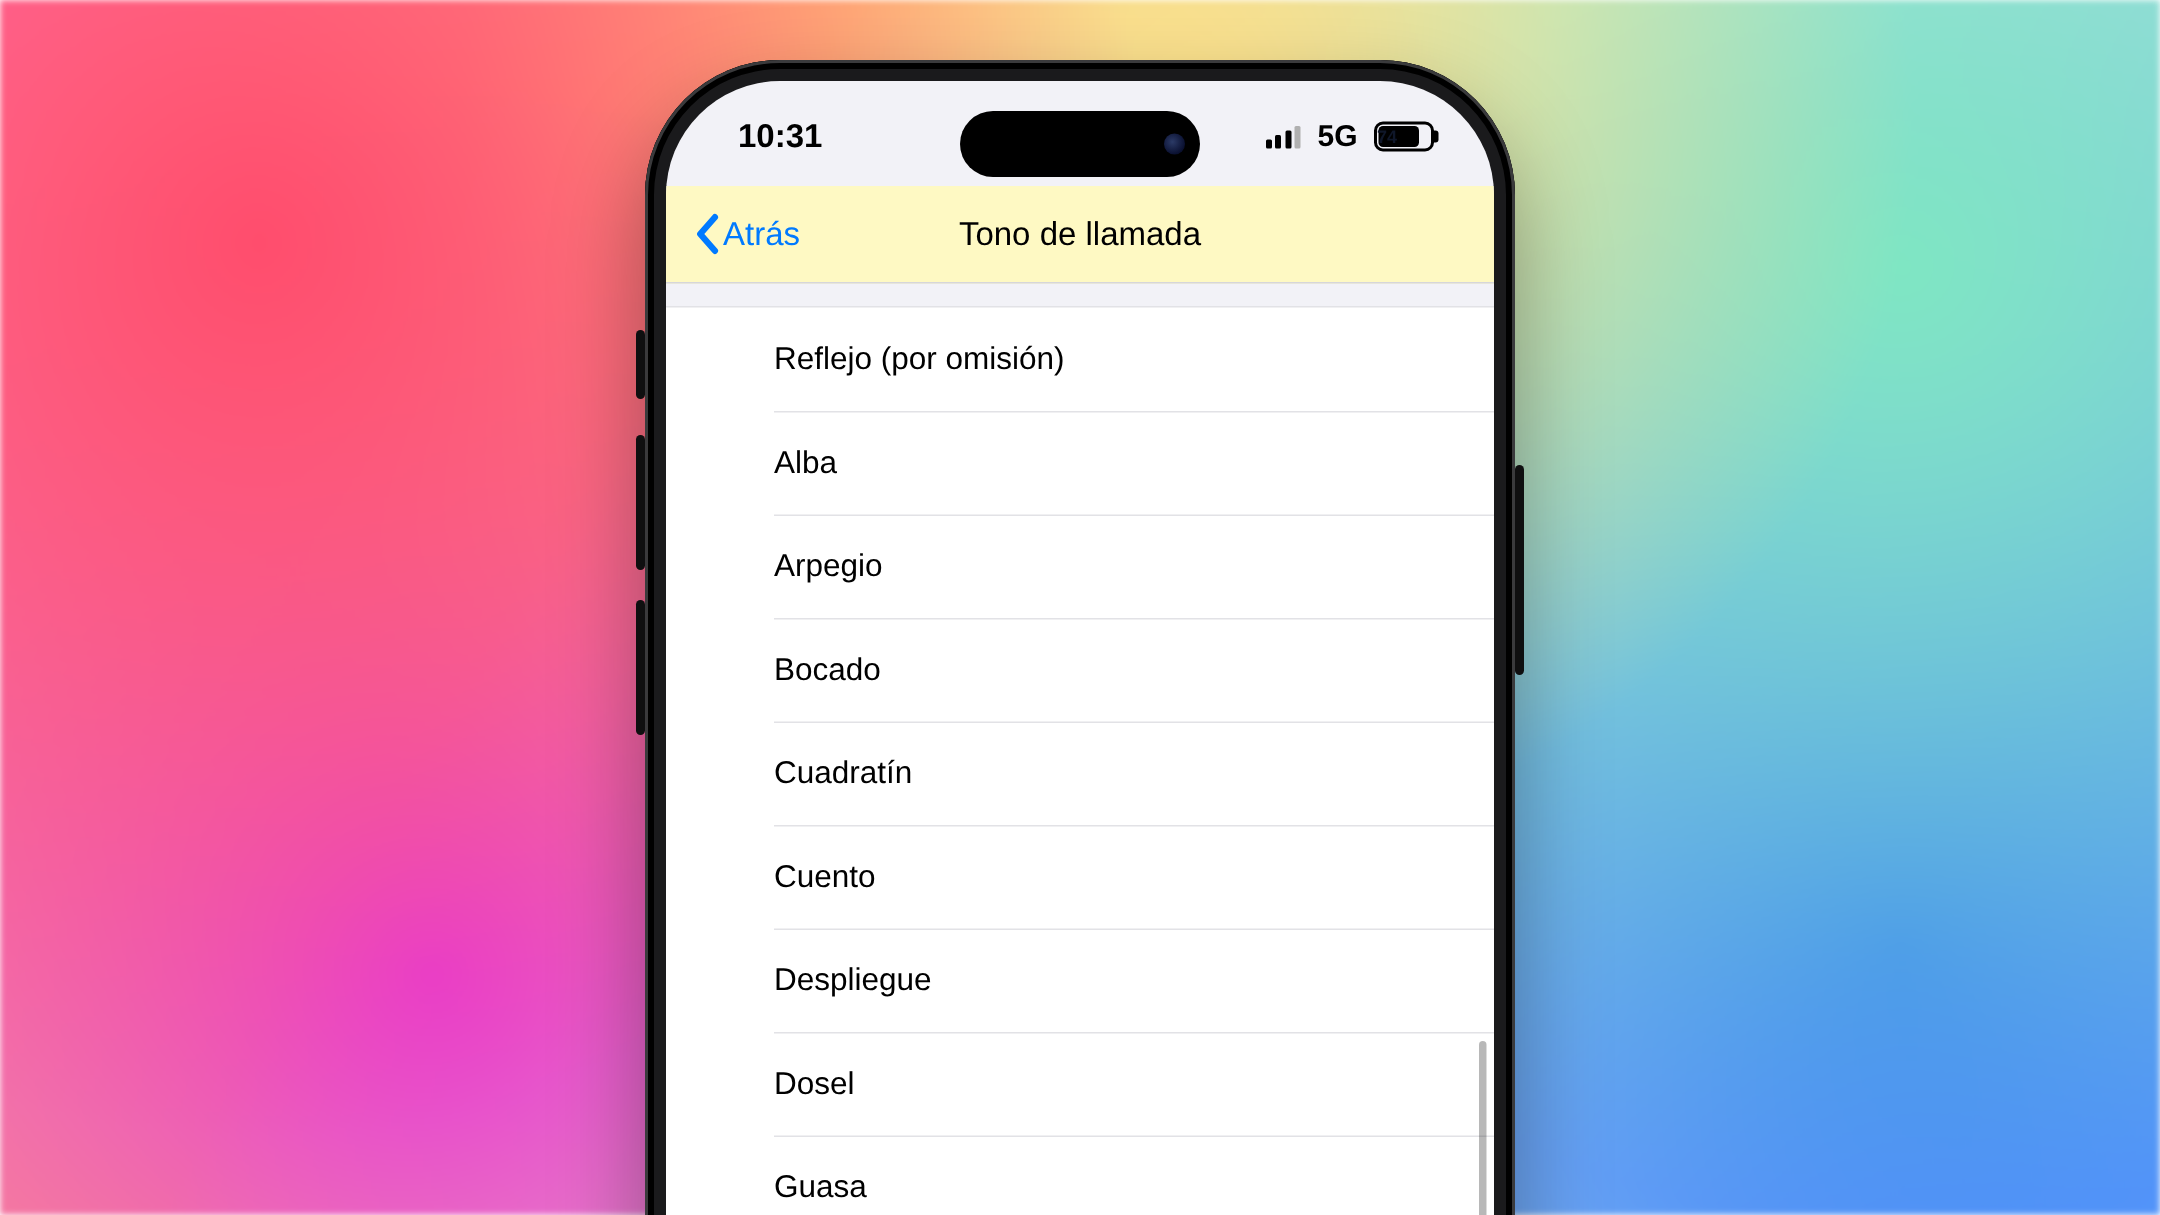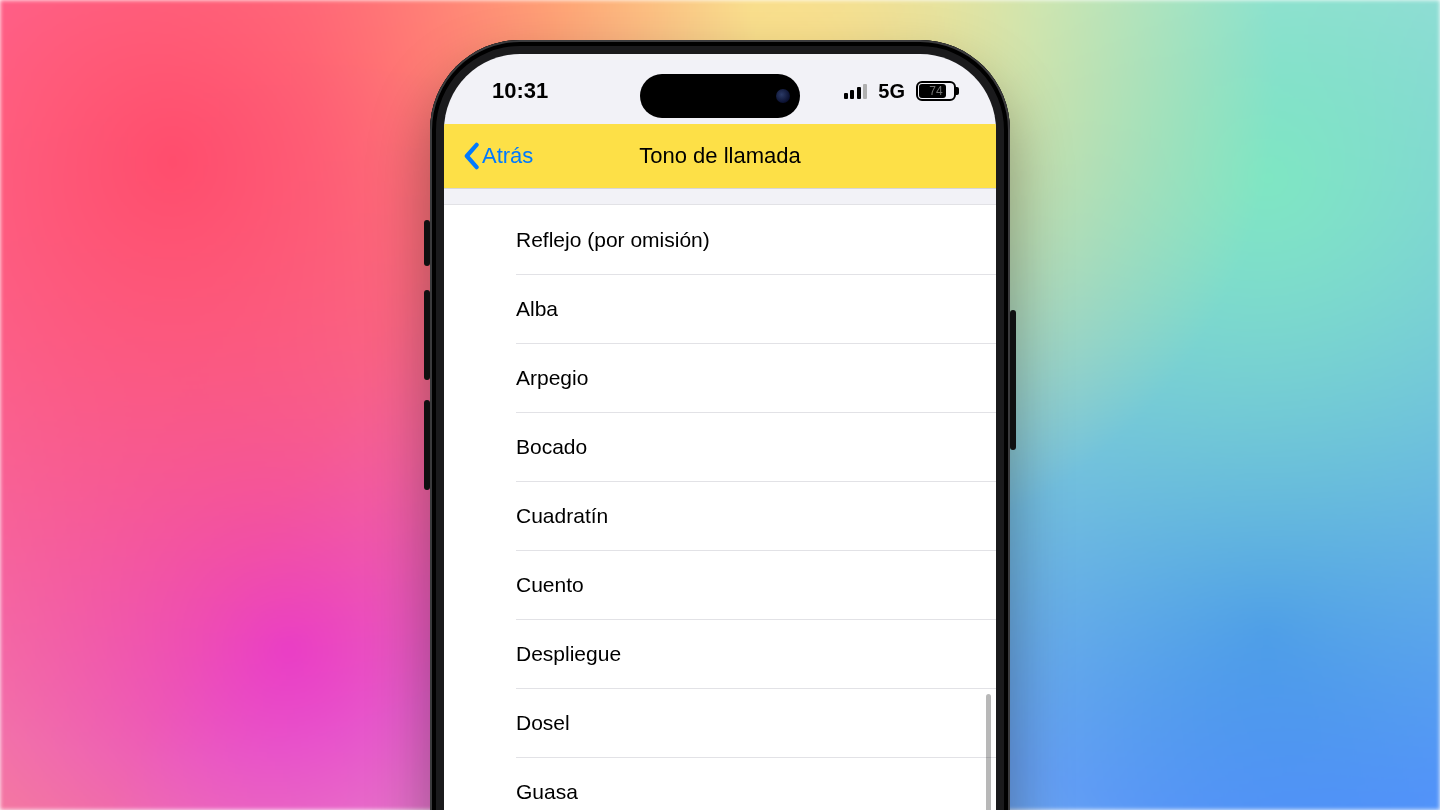--- a/index.html
+++ b/index.html
@@ -158,34 +158,34 @@
   .battery .fill{
     position:absolute;
     left:1px; top:1px; bottom:1px;
     width:74%;
     background:#000;
     border-radius:3px;
   }
   .battery .pct{
     position:relative;
     width:100%;
-    text-align:center;
+    text-align:left;
     font-size:12px;
-    font-weight:400;
-    color:#737373;
+    font-weight:700;
+    color:#0f172a;
     mix-blend-mode:difference;
   }
 
   
   .navbar {
     position: absolute;
     top: 70px;
     left: 0; right: 0;
     height: 64px;
-    background: #fde047;
+    background: #fef9c3;
     border-bottom: 1px solid #d6d6da;
     display: flex;
     align-items: center;
     justify-content: center;
     z-index: 15;
   }
   .navbar .title {
     font-size: 22px;
     font-weight: 400;
     color: #000;

